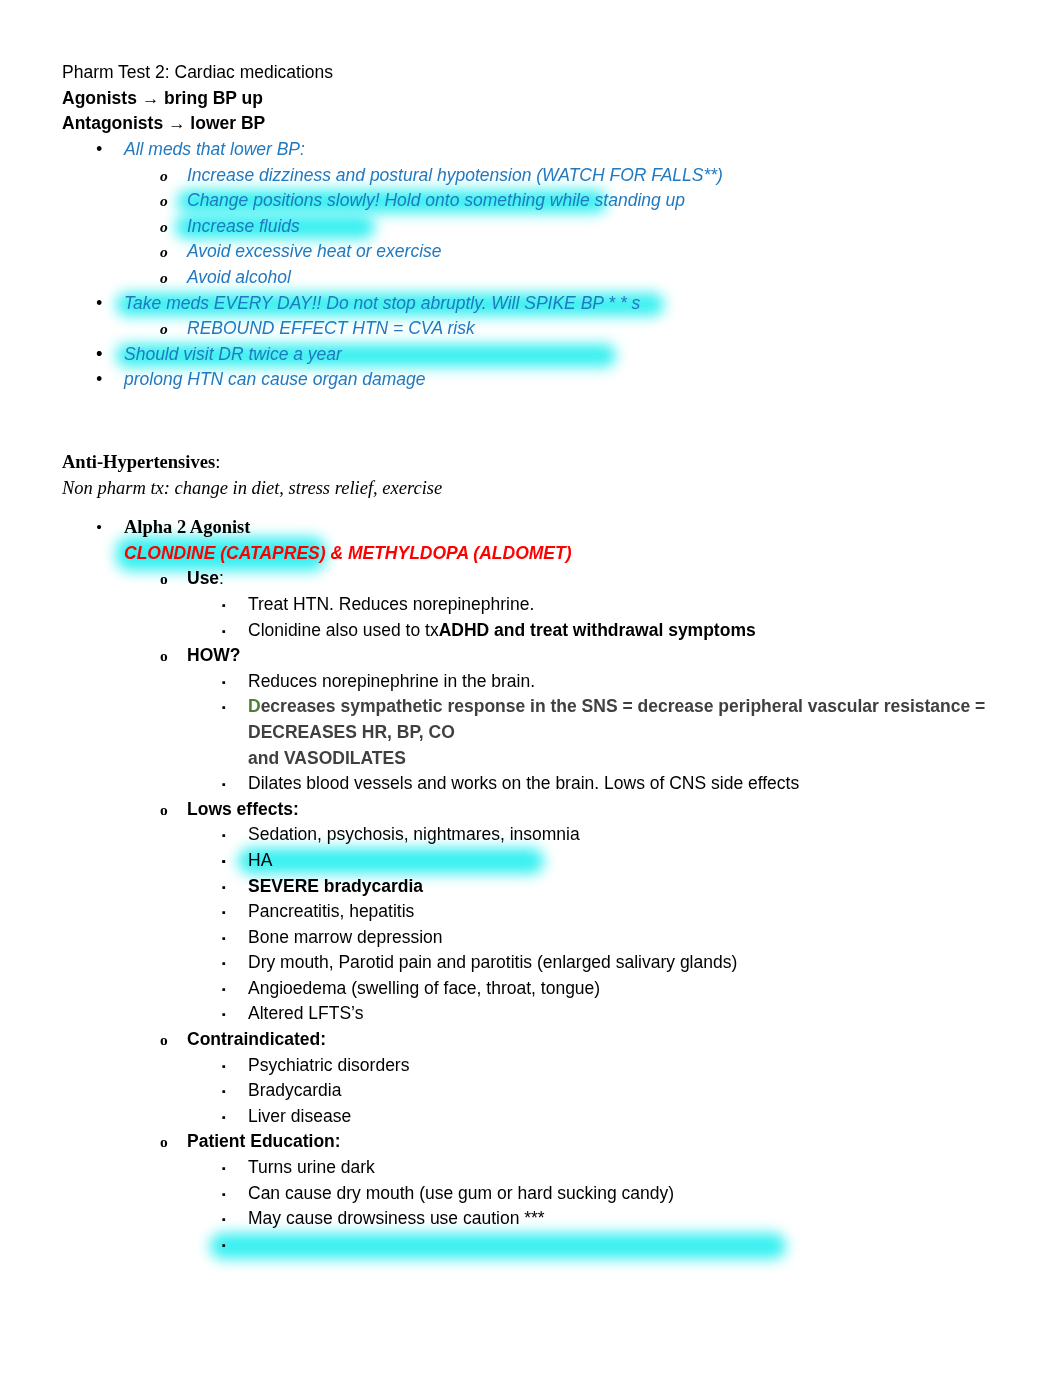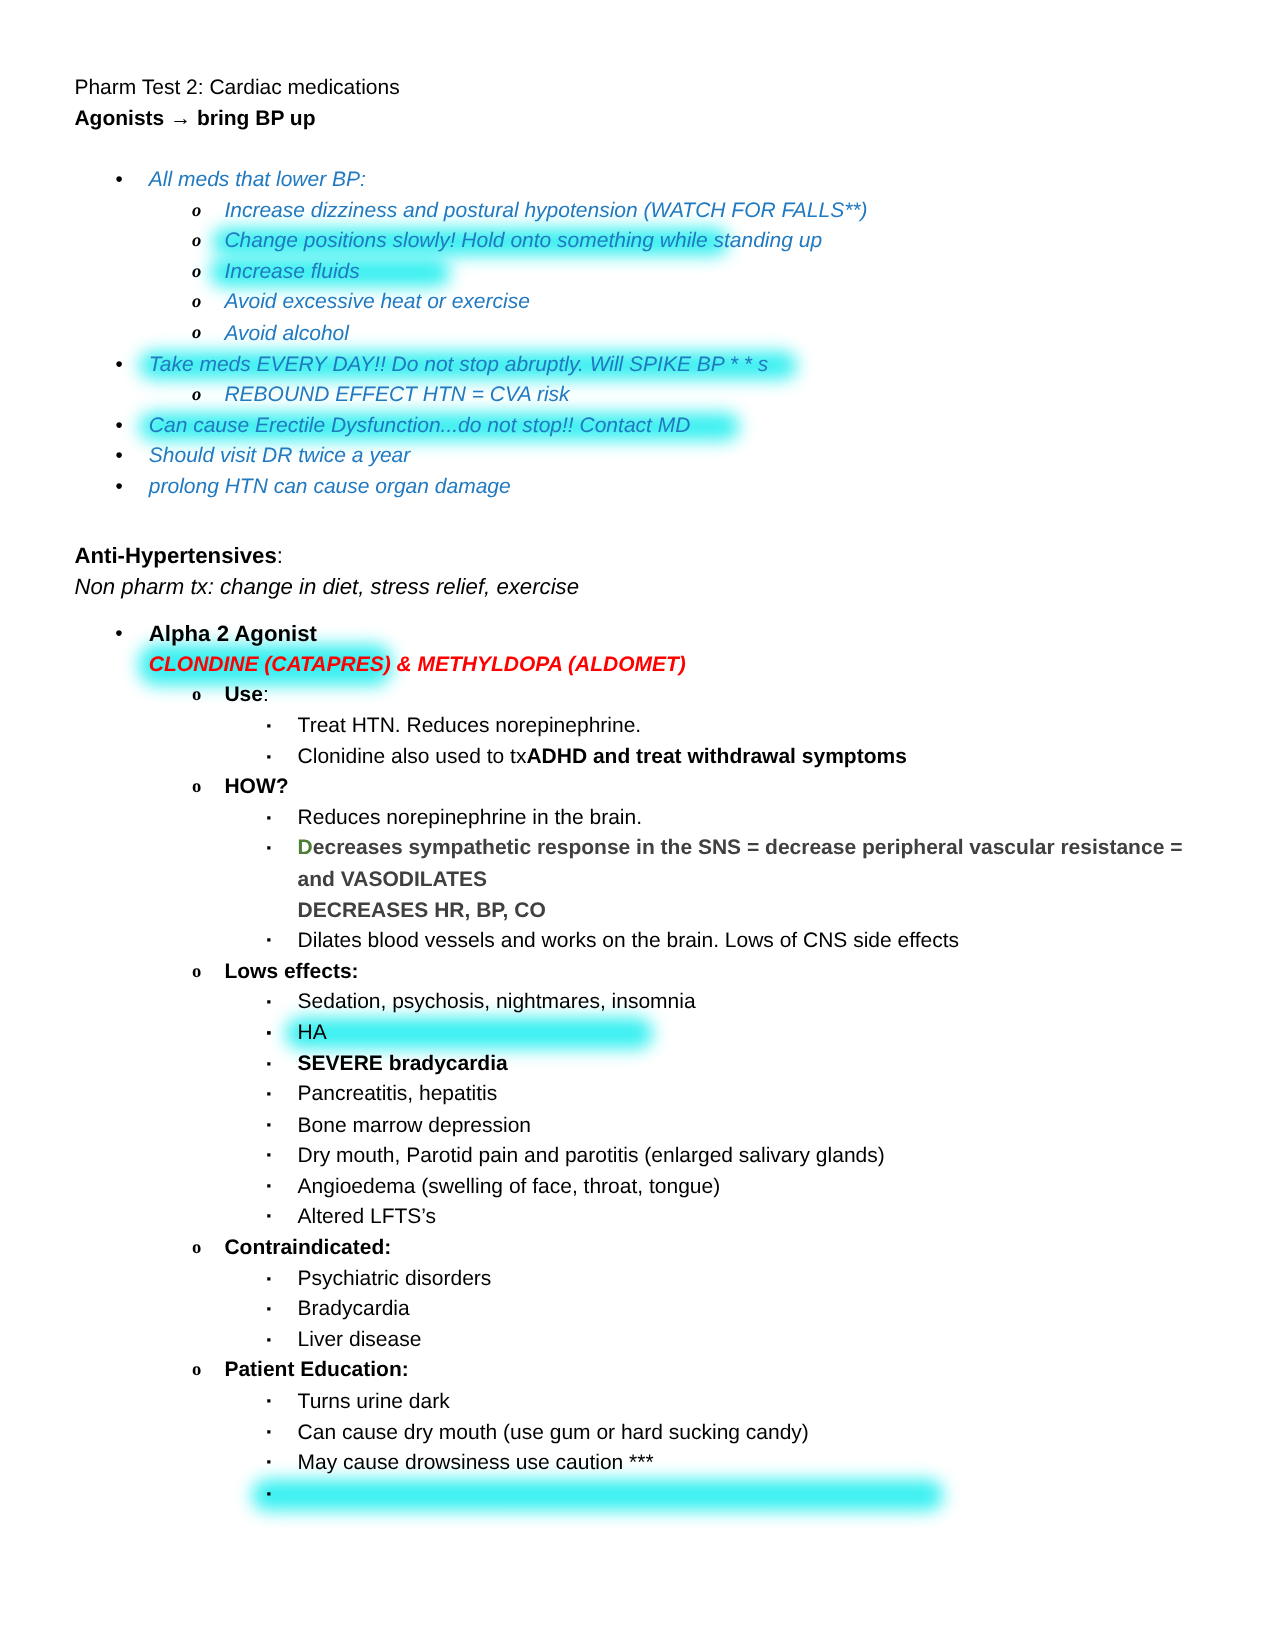--- a/index.html
+++ b/index.html
@@ -69,21 +69,21 @@
 
   
   .bold     { font-weight: bold; }
   .ital     { font-style: italic; }
   .blue     { color: #2179C0; }
   .red      { color: #FF0000; font-weight: bold; }
   .green    { color: #404040; }
   .greenD   { color: #4E7D36; }
 
   .t-normal  { font-size: 17.5px; }
-  .t-sub     { font-size: 18.5px; }
+  .t-sub     { font-size: 18.5px; font-family: Liberation Serif, serif; }
 
   
   .hl {
     position: absolute;
     z-index: 1;
     border-radius: 14px;
     background: #2DEFF0;
     filter: blur(7px);
     opacity: 0.95;
     pointer-events: none;
@@ -100,20 +100,23 @@
   <div style="position:absolute; left:0; top:60px; width:1062px;">
 
     <div class="line lv0 t-normal">
       <span class="txt">Pharm Test 2: Cardiac medications</span>
     </div>
 
     <div class="line lv0 t-normal bold">
       <span class="txt">Agonists → bring BP up</span>
     </div>
 
+    <div class="line lv0 t-normal bold">
+      <span class="txt">Antagonists → lower BP</span>
+    </div>
   </div>
 
   <div style="position:absolute; left:0; top:137px; width:1062px;">
 
     <div class="line lv1 t-normal ital blue">
       <span class="b b-disc">•</span>
       <span class="txt">All meds that lower BP:</span>
     </div>
 
     <div class="line lv2 t-normal ital blue">
@@ -150,21 +153,20 @@
     </div>
 
     <div class="line lv2 t-normal ital blue">
       <span class="b b-o">o</span>
       <span class="txt">REBOUND EFFECT HTN = CVA risk</span>
     </div>
 
     <div class="line lv1 t-normal ital blue">
       <span class="hl" style="left:-8px; top:2px; width:500px; height:23px;"></span>
       <span class="b b-disc">•</span>
-      <span class="txt">Can cause Erectile Dysfunction...do not stop!! Contact MD</span>
     </div>
 
     <div class="line lv1 t-normal ital blue">
       <span class="b b-disc">•</span>
       <span class="txt">Should visit DR twice a year</span>
     </div>
 
     <div class="line lv1 t-normal ital blue">
       <span class="b b-disc">•</span>
       <span class="txt">prolong HTN can cause organ damage</span>
@@ -216,24 +218,24 @@
     <div class="line lv3 t-normal">
       <span class="b b-sq">▪</span>
       <span class="txt">Reduces norepinephrine in the brain.</span>
     </div>
 
     <div class="line lv3 t-normal bold">
       <span class="b b-sq" style="font-weight:normal;">▪</span>
       <span class="txt greenD">D</span><span class="txt green">ecreases sympathetic response in the SNS = decrease peripheral vascular resistance =</span>
     </div>
     <div class="line wrap-ind t-normal bold green">
+      <span class="txt">DECREASES HR, BP, CO</span>
+    </div>
+    <div class="line wrap-ind t-normal bold green">
       <span class="txt">and VASODILATES</span>
-    </div>
-    <div class="line wrap-ind t-normal bold green">
-      <span class="txt">DECREASES HR, BP, CO</span>
     </div>
 
     <div class="line lv3 t-normal">
       <span class="b b-sq">▪</span>
       <span class="txt">Dilates blood vessels and works on the brain. Lows of CNS side effects</span>
     </div>
 
     <div class="line lv2 t-normal bold">
       <span class="b b-o">o</span>
       <span class="txt">Lows effects</span><span class="txt">:</span>

